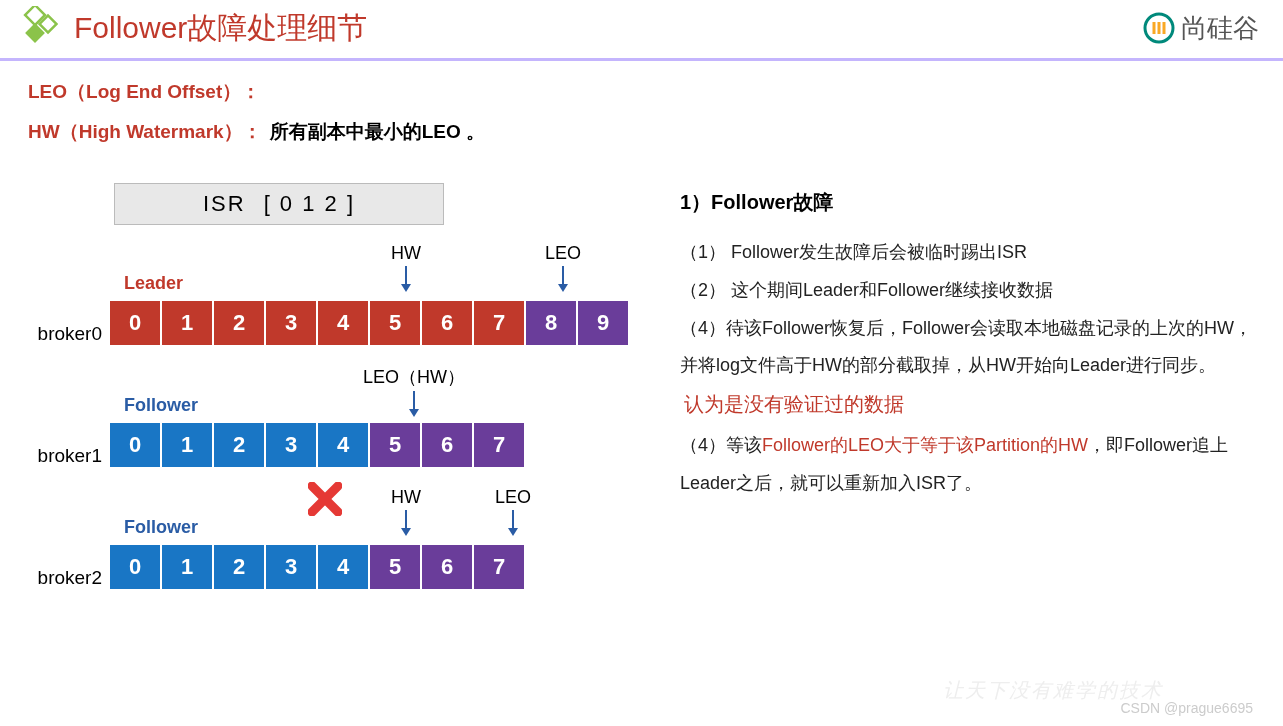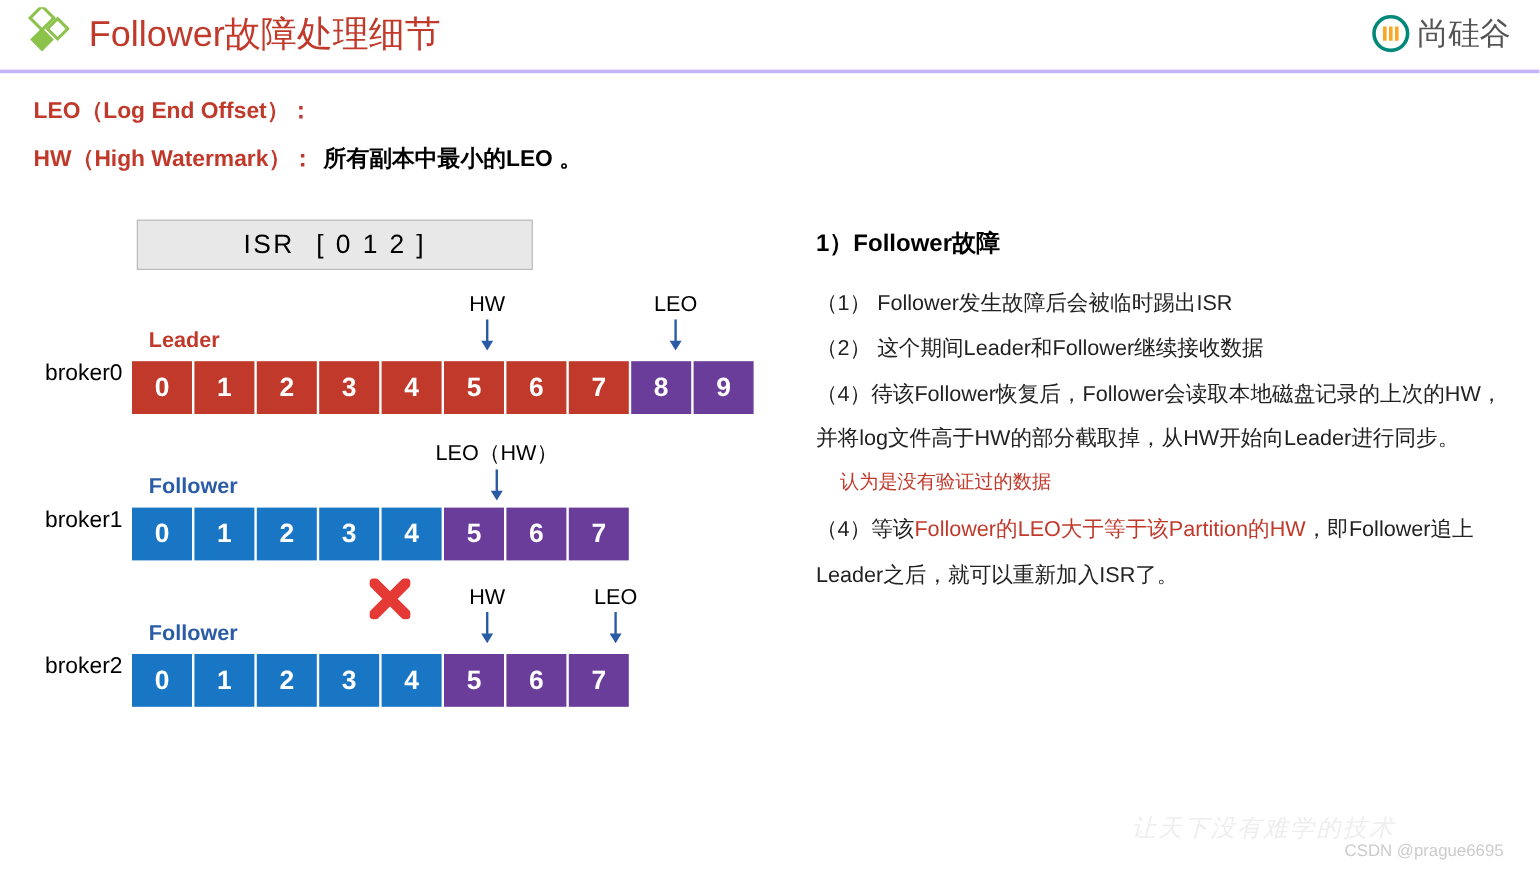--- a/index.html
+++ b/index.html
@@ -17,33 +17,33 @@
 .diagram{flex:0 0 620px}
 .isr-box{background:#e8e8e8;border:1px solid #bbb;width:330px;height:42px;margin:0 0 18px 90px;display:flex;align-items:center;justify-content:center;font-size:22px;font-family:Arial;letter-spacing:2px}
 .isr-box span:first-child{margin-right:18px;font-weight:400}
 .broker-group{margin-bottom:20px;position:relative}
 .marker-row{height:58px;position:relative;margin-left:94px}
 .marker{position:absolute;text-align:center;font-size:18px;font-family:Arial}
 .marker svg{display:block;margin:2px auto 0}
 .role-label{position:absolute;font-size:18px;font-weight:700}
 .role-leader{color:#c0392b}
 .role-follower{color:#2a5ca5}
-.broker-row{display:flex;align-items:flex-start}
+.broker-row{display:flex;align-items:flex-end}
 .broker-label{width:86px;font-size:19px;font-family:Arial;text-align:right;padding-right:8px}
 .cells{display:flex;gap:2px}
 .cell{width:50px;height:44px;color:#fff;font-size:22px;font-weight:700;display:flex;align-items:center;justify-content:center;font-family:Arial}
 .c-red{background:#c0392b}
 .c-purple{background:#6a3d9a}
 .c-blue{background:#1976c5}
 .cross-icon{position:absolute;left:190px;top:-5px}
 .explain{flex:1;padding-top:6px}
 .explain h3{font-size:20px;font-weight:700;margin-bottom:18px}
 .explain p{font-size:18px;line-height:2.1;color:#222}
 .inline-red{color:#c0392b}
-.red-annotation{color:#c0392b;font-size:16px;display:inline-block;position:relative;top:-2px;margin-left:20px}
+.red-annotation{color:#c0392b;font-size:20px;display:inline-block;position:relative;top:-2px;margin-left:4px}
 .watermark1{position:absolute;right:30px;bottom:10px;color:#ccc;font-size:14px}
 .watermark2{position:absolute;right:120px;bottom:22px;color:#eee;font-size:20px;font-style:italic;letter-spacing:2px}
 </style>
 </head>
 <body>
 
 <div class="header">
   <svg class="logo-left" viewBox="0 0 44 44">
     <rect x="14" y="2" width="14" height="14" transform="rotate(45 21 9)" fill="none" stroke="#8bc34a" stroke-width="2.5"></rect>
     <rect x="14" y="20" width="14" height="14" transform="rotate(45 21 27)" fill="#8bc34a"></rect>

